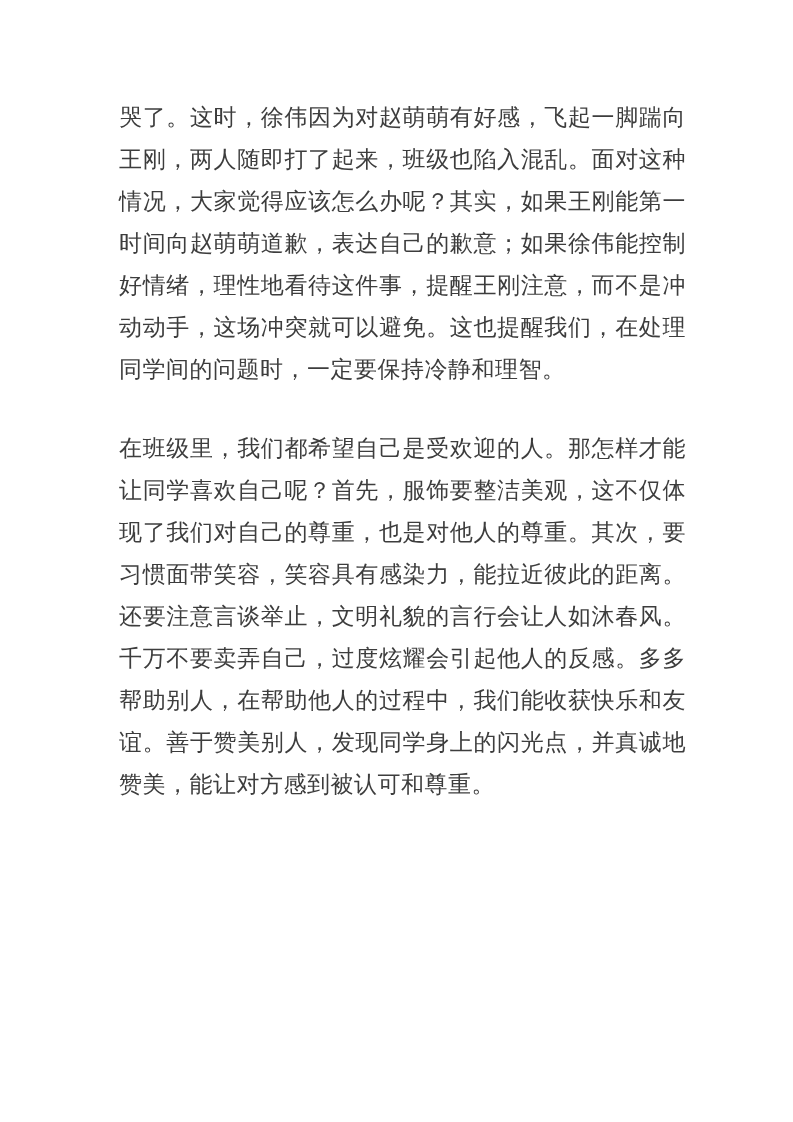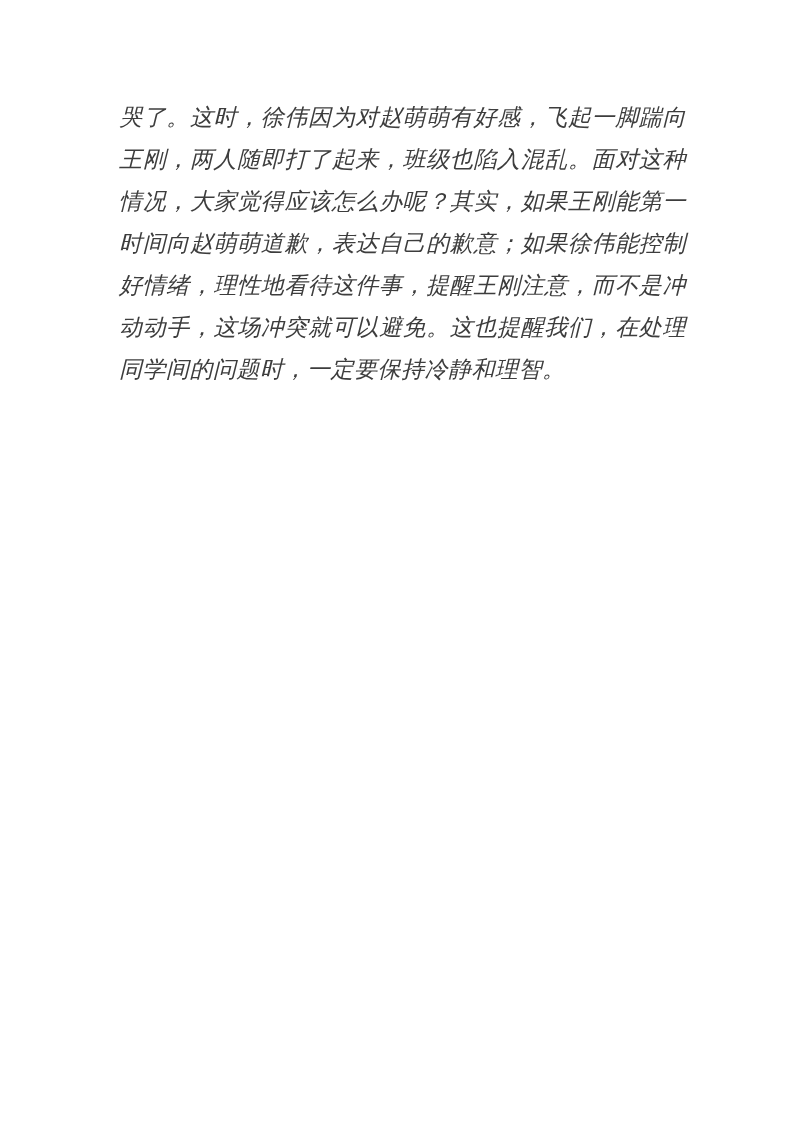--- a/index.html
+++ b/index.html
@@ -20,26 +20,26 @@
   .doc-body p {
     margin: 0 0 37px 0;
     font-family: "Liberation Serif", "DejaVu Serif", serif;
     font-size: 23px;
     line-height: 42px;
     color: #3d3d3d;
     text-align: justify;
     text-justify: inter-character;
     letter-spacing: 0.5px;
     font-weight: 400;
-    font-style: italic;
   }
   .doc-body p:last-child {
     margin-bottom: 0;
   }
 </style>
 </head>
 <body>
 
 <div class="page">
   <div class="doc-body">
     <p>哭了。这时，徐伟因为对赵萌萌有好感，飞起一脚踹向王刚，两人随即打了起来，班级也陷入混乱。面对这种情况，大家觉得应该怎么办呢？其实，如果王刚能第一时间向赵萌萌道歉，表达自己的歉意；如果徐伟能控制好情绪，理性地看待这件事，提醒王刚注意，而不是冲动动手，这场冲突就可以避免。这也提醒我们，在处理同学间的问题时，一定要保持冷静和理智。</p>
+    <p>在班级里，我们都希望自己是受欢迎的人。那怎样才能让同学喜欢自己呢？首先，服饰要整洁美观，这不仅体现了我们对自己的尊重，也是对他人的尊重。其次，要习惯面带笑容，笑容具有感染力，能拉近彼此的距离。还要注意言谈举止，文明礼貌的言行会让人如沐春风。千万不要卖弄自己，过度炫耀会引起他人的反感。多多帮助别人，在帮助他人的过程中，我们能收获快乐和友谊。善于赞美别人，发现同学身上的闪光点，并真诚地赞美，能让对方感到被认可和尊重。</p>
   </div>
 </div>
 
 </body></html>

